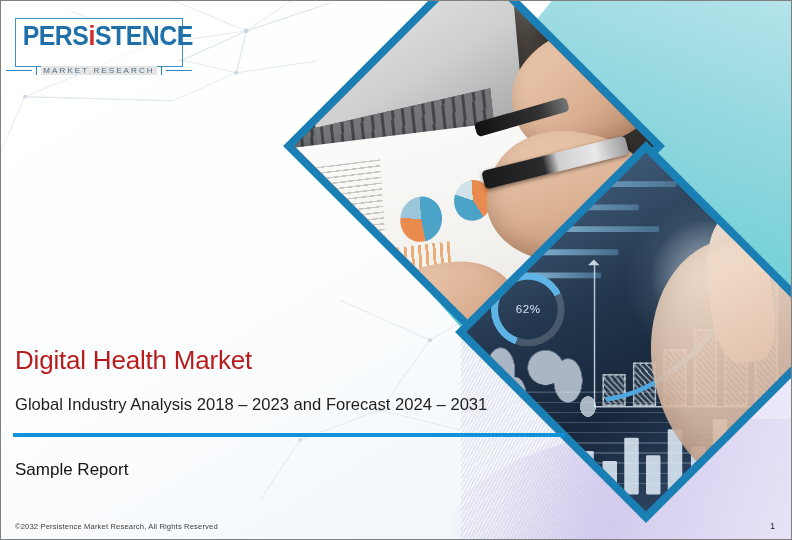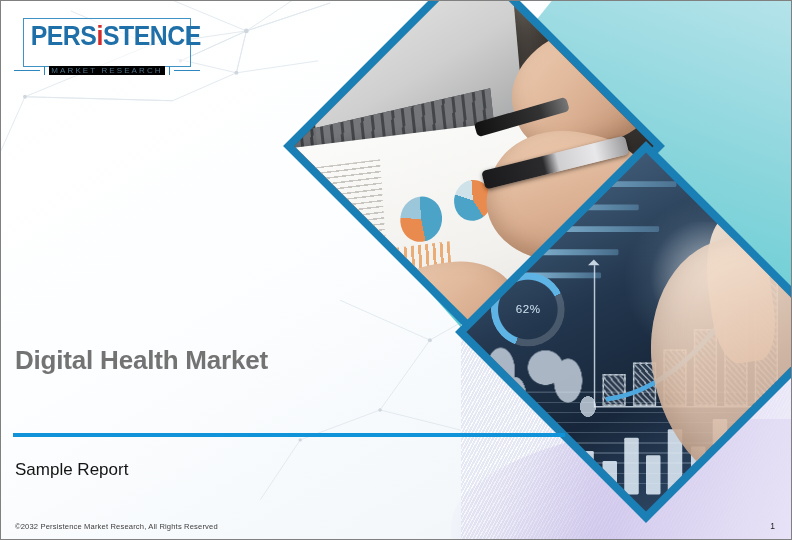--- a/index.html
+++ b/index.html
@@ -277,21 +277,21 @@
     transform: rotate(-8deg);
   }
   .d-glow {
     position: absolute; right: 16%; top: 20%;
     width: 34%; height: 30%;
     background: radial-gradient(circle, rgba(255,255,255,.55) 0%, rgba(255,255,255,0) 70%);
   }
   
   .logo-box {
     position: absolute;
-    left: 22px; top: 17px;
+    left: 14px; top: 17px;
     width: 168px; height: 49px;
     border: 1.2px solid #3f93c4;
     box-sizing: border-box;
     background: rgba(255,255,255,.55);
   }
   .logo-word {
     position: absolute;
     left: 0; right: 0; top: 4px;
     text-align: center;
     font-family: "Liberation Sans Narrow", "Liberation Sans", sans-serif;
@@ -317,30 +317,30 @@
   }
   .logo-sub-wrap .tick {
     width: 1.6px; height: 9px; background: #2f86bd;
   }
   .logo-sub {
     font-family: "Liberation Sans", sans-serif;
     font-size: 8px;
     letter-spacing: 2.1px;
     color: #4d6f86;
     white-space: nowrap;
-    background: #000000;
+    background: #e5e5e5;
     padding: 0 2px;
   }
   
   .title {
     position: absolute;
     left: 14px; top: 344px;
     font-size: 26px;
-    font-weight: bold;
-    color: #737373;
+    font-weight: normal;
+    color: #b91c1c;
     letter-spacing: -0.2px;
     white-space: nowrap;
   }
   .subtitle {
     position: absolute;
     left: 14px; top: 394px;
     font-size: 16.6px;
     color: #1d1d1d;
     white-space: nowrap;
   }
@@ -501,20 +501,21 @@
     <div class="logo-sub-wrap">
       <span class="rule"></span>
       <span class="tick"></span>
       <span class="logo-sub">MARKET RESEARCH</span>
       <span class="tick"></span>
       <span class="rule"></span>
     </div>
   </div>
 
   <div class="title">Digital Health Market</div>
+  <div class="subtitle">Global Industry Analysis 2018 – 2023 and Forecast 2024 – 2031</div>
   <div class="divider"></div>
   <div class="sample">Sample Report</div>
 
   <div class="footer-rule"></div>
   <div class="copyright">©2032 Persistence Market Research, All Rights Reserved</div>
   <div class="pagenum">1</div>
 
 </div>
 
 </body></html>

